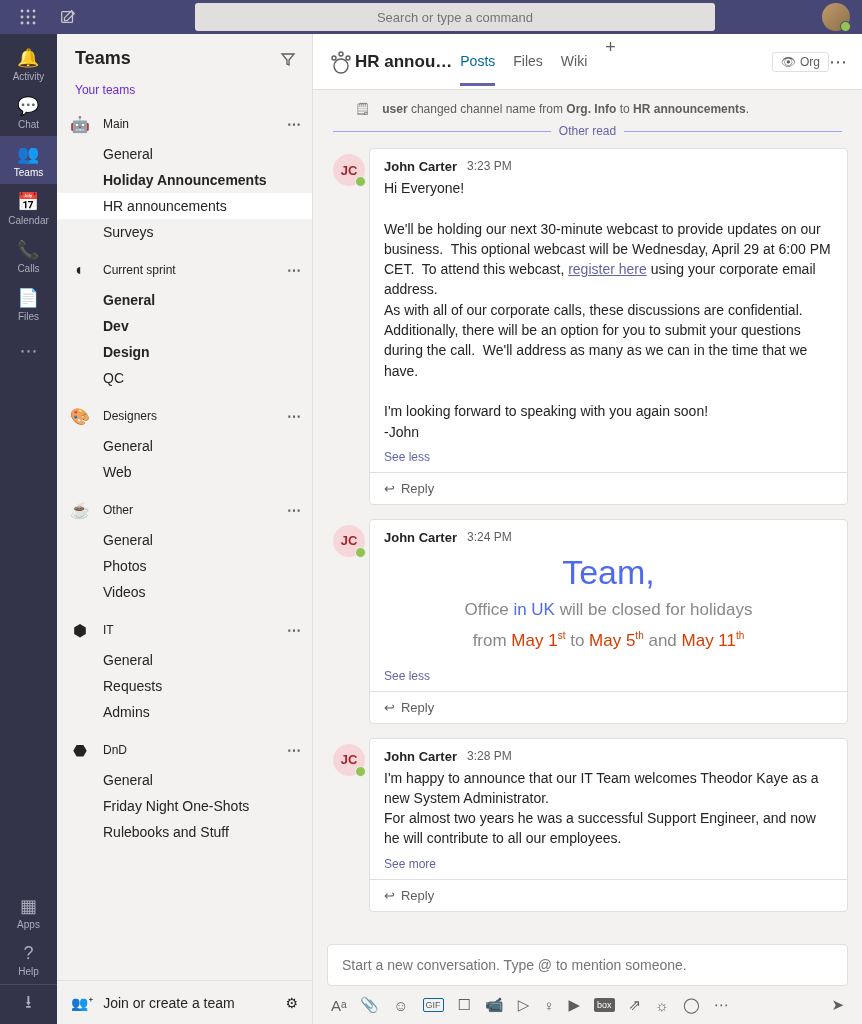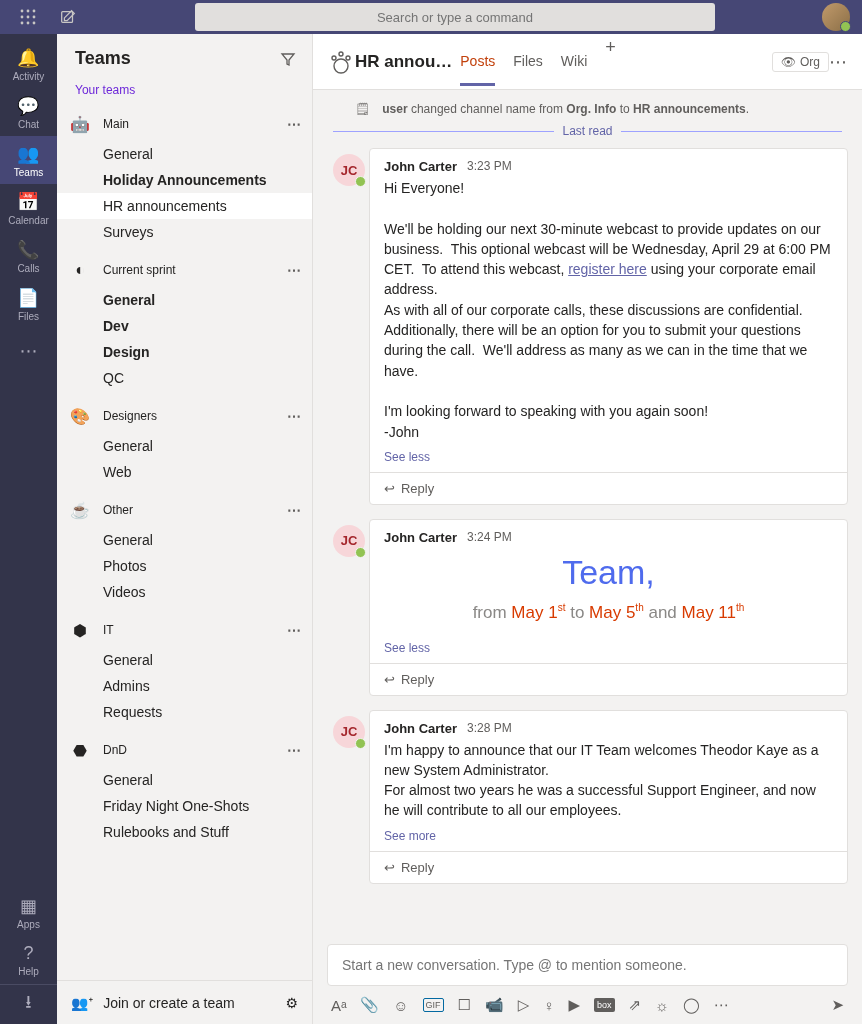--- a/index.html
+++ b/index.html
@@ -42,21 +42,21 @@
 .channel.active { background:#fff; }
 .panel-footer { height:44px; border-top:1px solid #e1dfdd; display:flex; align-items:center; padding:0 14px; gap:10px; color:#252423; font-size:14px; }
 
 
 .content { flex:1; background:#f3f2f1; display:flex; flex-direction:column; min-width:0; }
 .chead { height:56px; background:#fff; border-bottom:1px solid #e1dfdd; display:flex; align-items:center; padding:0 14px; }
 .chead .cicon { width:28px; height:28px; }
 .chead h3 { font-size:17px; font-weight:700; white-space:nowrap; overflow:hidden; text-overflow:ellipsis; max-width:110px; }
 .ctabs { display:flex; gap:18px; margin-left:8px; }
 .ctab { font-size:14px; color:#605e5c; padding:16px 0 14px; cursor:pointer; }
-.ctab.active { color:#c2410c; border-bottom:3px solid #6264a7; font-weight:400; }
+.ctab.active { color:#0369a1; border-bottom:3px solid #6264a7; font-weight:400; }
 .cplus { color:#605e5c; font-size:18px; cursor:pointer; }
 .cspacer { flex:1; }
 .orgpill { display:flex; align-items:center; gap:4px; font-size:12px; color:#605e5c; border:1px solid #e1dfdd; padding:2px 8px; border-radius:3px; }
 .cmore { color:#605e5c; font-size:18px; letter-spacing:1px; cursor:pointer; }
 
 .sysline { display:flex; align-items:center; gap:12px; padding:12px 20px 4px 42px; font-size:12px; color:#605e5c; }
 .sysline .syslabel { flex:1; }
 .lastread { display:flex; align-items:center; gap:8px; padding:4px 20px 10px; }
 .lastread .line { flex:1; height:1px; background:#9ea2ff; }
 .lastread .txt { font-size:12px; color:#6264a7; }
@@ -220,22 +220,22 @@
             <div class="channel">Photos</div>
             <div class="channel">Videos</div>
           </div>
           <div class="team-block">
             <div class="team-row">
               <span class="ticon">⬢</span>
               <span class="tname">IT</span>
               <span class="more">⋯</span>
             </div>
             <div class="channel">General</div>
+            <div class="channel">Requests</div>
             <div class="channel">Admins</div>
-            <div class="channel">Requests</div>
           </div>
           <div class="team-block">
             <div class="team-row">
               <span class="ticon">⬣</span>
               <span class="tname">DnD</span>
               <span class="more">⋯</span>
             </div>
             <div class="channel">General</div>
             <div class="channel">Friday Night One-Shots</div>
             <div class="channel">Rulebooks and Stuff</div>
@@ -274,21 +274,21 @@
       </div>
 
       <div class="sysline">
         <span>🗒</span>
         <span class="syslabel">
           <b>user</b><span> changed channel name from </span><b>Org. Info</b><span> to </span><b>HR announcements</b><span>.</span>
         </span>
       </div>
       <div class="lastread">
         <div class="line"></div>
-          <div class="txt">Last read</div>
+          <div class="txt">Other read</div>
           <div class="line"></div>
       </div>
 
       <div class="feed" id="feed">
           <div class="msg">
             <div class="ava">JC</div>
             <div class="bubble">
               <div class="bh">
                 <span class="author">John Carter</span>
                 <span class="time">3:23 PM</span>
@@ -309,20 +309,21 @@
           </div>
           <div class="msg">
             <div class="ava">JC</div>
             <div class="bubble">
               <div class="bh">
                 <span class="author">John Carter</span>
                 <span class="time">3:24 PM</span>
               </div>
               <div class="holiday">
                 <div class="t1">Team,</div>
+      <div class="t2">Office <span class="acc">in UK</span> will be closed for holidays</div>
       <div class="t3">from <span class="d">May 1<sup>st</sup></span> to <span class="d">May 5<sup>th</sup></span> and <span class="d">May 11<sup>th</sup></span></div>
               </div>
               <div class="seeless">See less</div>
               <div class="replybar">
                 <span>↩</span>
                 <span>Reply</span>
               </div>
             </div>
           </div>
           <div class="msg">

